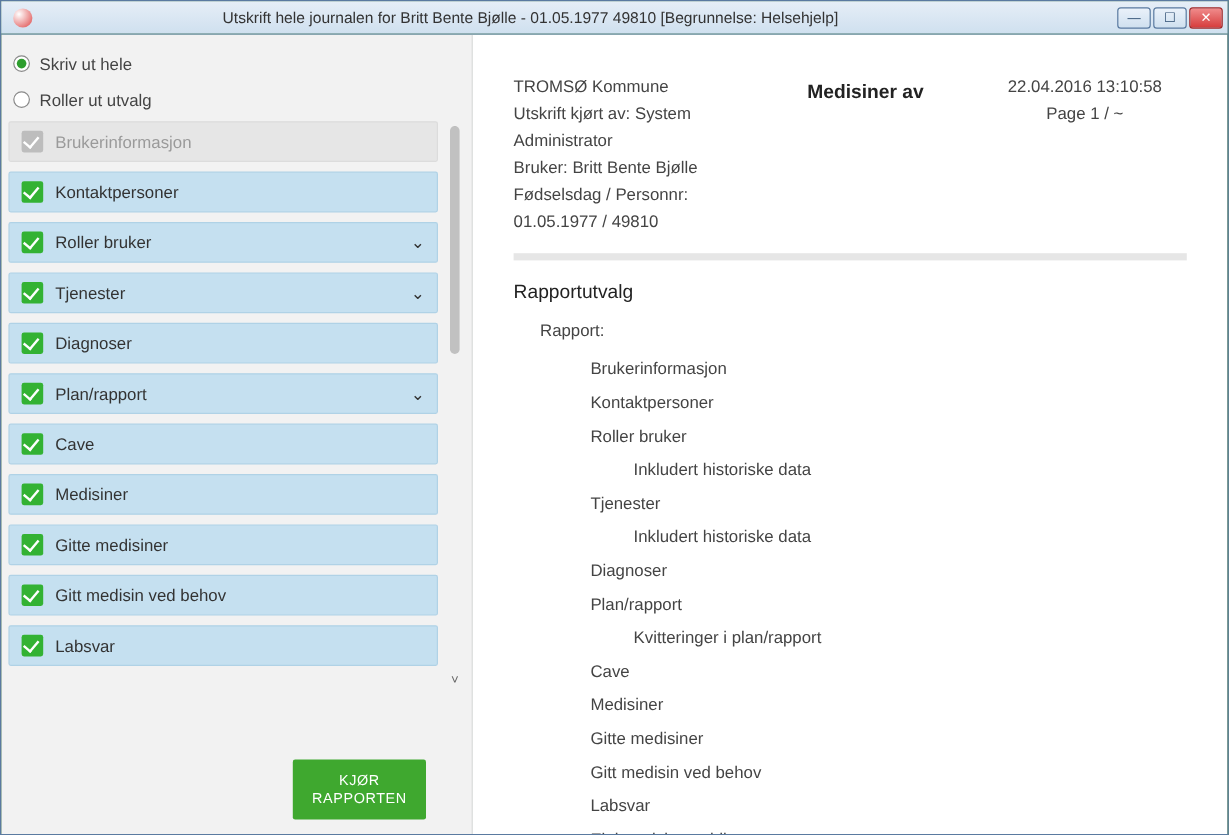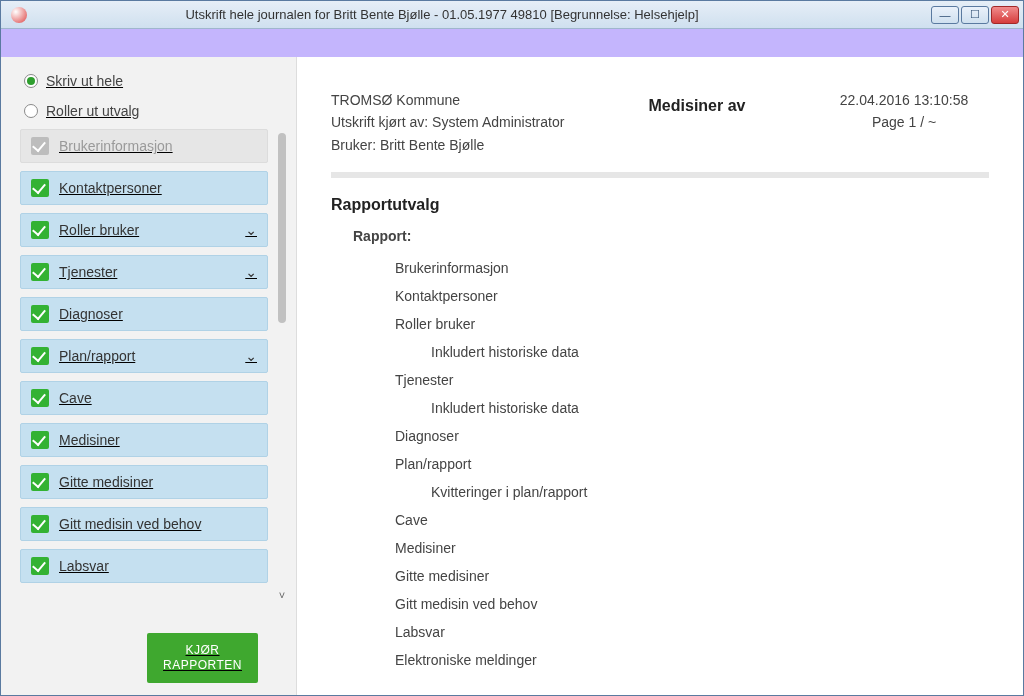--- a/index.html
+++ b/index.html
@@ -7,24 +7,23 @@
     font-family: "Segoe UI", Tahoma, Arial, sans-serif;
     background: #fff;
     width: 1024px;
     height: 696px;
     overflow: hidden;
   }
   .window {
     width: 1024px;
     height: 696px;
     border: 1px solid #5a7aa0;
-    background: #c4b5fd;
+    background: #14532d;
     display: flex;
     flex-direction: column;
-    gap: 28px;
   }
   .titlebar {
     height: 28px;
     background: linear-gradient(#e6eef7, #cfe0ef);
     display: flex;
     align-items: center;
     padding: 0 4px;
     border-bottom: 1px solid #9fb6cd;
     font-size: 13px;
     color: #333;
@@ -53,27 +52,26 @@
     background: linear-gradient(#f08c8c,#d63c3c);
     border-color:#a12828; color:#fff;
   }
 
   .body-area {
     flex:1;
     display:flex;
     overflow:hidden;
   }
   .left-pane {
-    width: 296px;
+    width: 393px;
     background: #f2f2f2;
     border-right: 1px solid #ddd;
     display:flex;
     flex-direction:column;
-    padding: 12px 8px 12px 19px;
-    text-decoration: underline;
+    padding: 12px 8px 12px 6px;
   }
   .radio-row {
     margin: 4px 0 10px 4px;
     display:flex; align-items:center; gap:8px;
     font-size:14px; color:#444;
   }
   .radio {
     width:14px; height:14px; border-radius:50%;
     border:1px solid #8a8a8a; background:#fff;
     display:flex; align-items:center; justify-content:center;
@@ -135,22 +133,22 @@
   .right-pane {
     flex:1; background:#fff; padding: 32px 34px 0 34px;
     overflow:hidden;
     color:#444; font-size:14px;
   }
   .header-block { display:flex; }
   .hb-left { flex:1; line-height:1.6; }
   .hb-center { flex:1; text-align:center; font-weight:bold; font-size:16px; color:#222; padding-top:8px; }
   .hb-right { width:170px; text-align:center; line-height:1.6; }
   .divider { height:6px; background:#e6e6e6; margin:16px 0 18px 0; }
-  .section-h { font-weight:bold; font-size:16px; color:#222; margin-bottom:10px; }
-  .sub-h { font-weight:bold; margin:14px 0 10px 22px; }
+  .section-h { font-weight:normal; font-size:16px; color:#222; margin-bottom:10px; }
+  .sub-h { font-weight:normal; margin:14px 0 10px 22px; }
   .toc { margin-left:64px; line-height:2.0; font-size:14px; }
   .toc .sub { margin-left:36px; }
 </style>
 </head>
 <body>
 
 <div class="window">
   <div class="titlebar">
     <div class="app-icon"></div>
     <div class="title-text">Utskrift hele journalen for Britt Bente Bjølle  -  01.05.1977  49810   [Begrunnelse: Helsehjelp]</div>
@@ -238,20 +236,21 @@
         </button>
       </div>
     </div>
 
     <div class="right-pane">
       <div class="header-block">
         <div class="hb-left">
           <div>TROMSØ Kommune</div>
           <div>Utskrift kjørt av: System Administrator</div>
           <div>Bruker: Britt Bente Bjølle</div>
+          <div>Fødselsdag / Personnr: 01.05.1977 / 49810</div>
         </div>
         <div class="hb-center">
           <div>Medisiner av</div>
         </div>
         <div class="hb-right">
           <div>22.04.2016 13:10:58</div>
           <div>Page 1 / ~</div>
         </div>
       </div>
 

